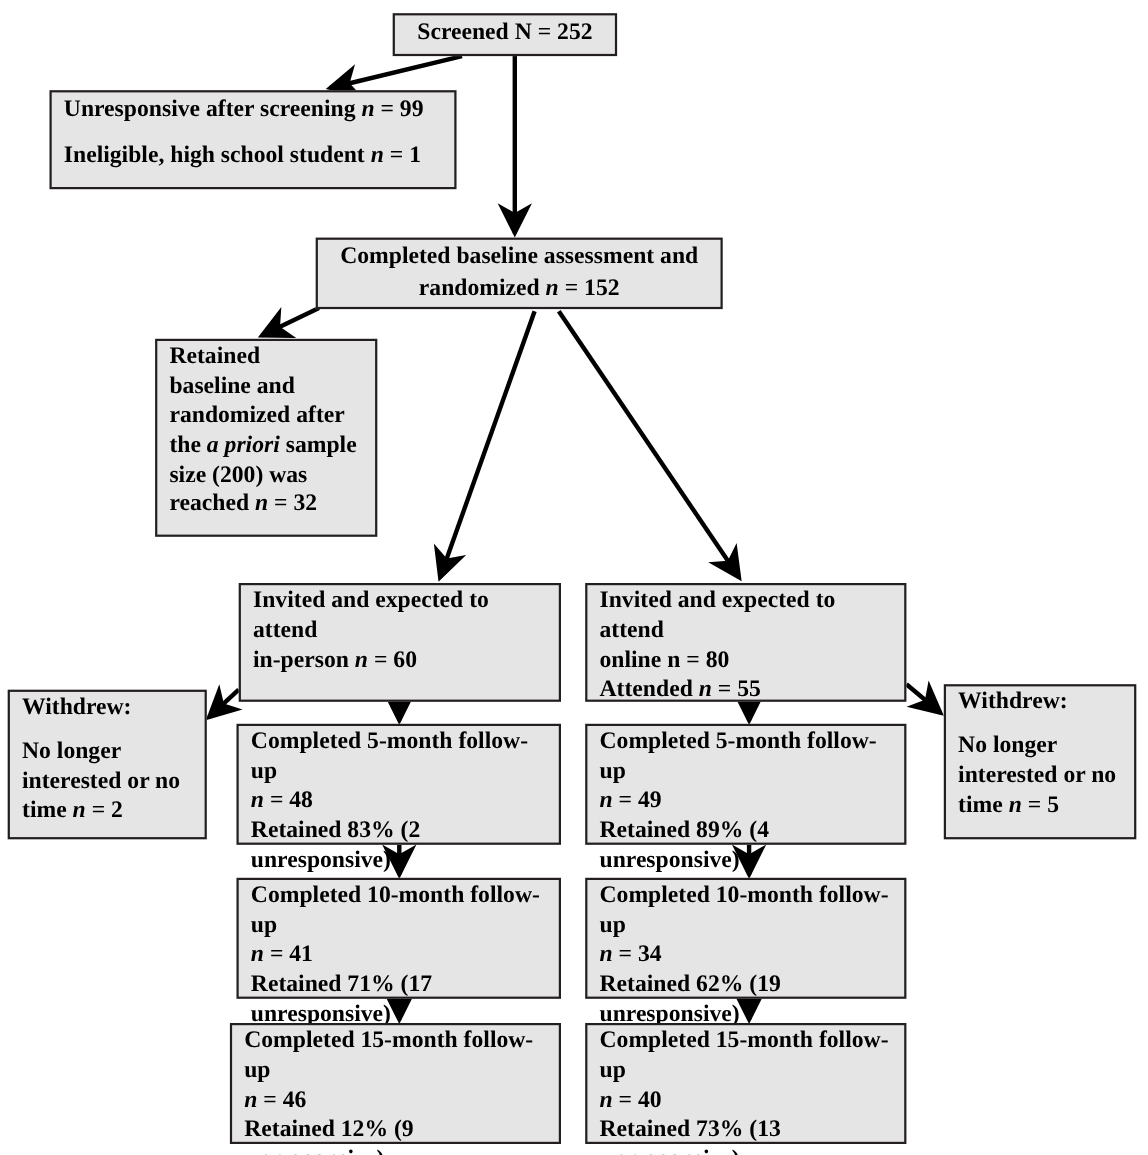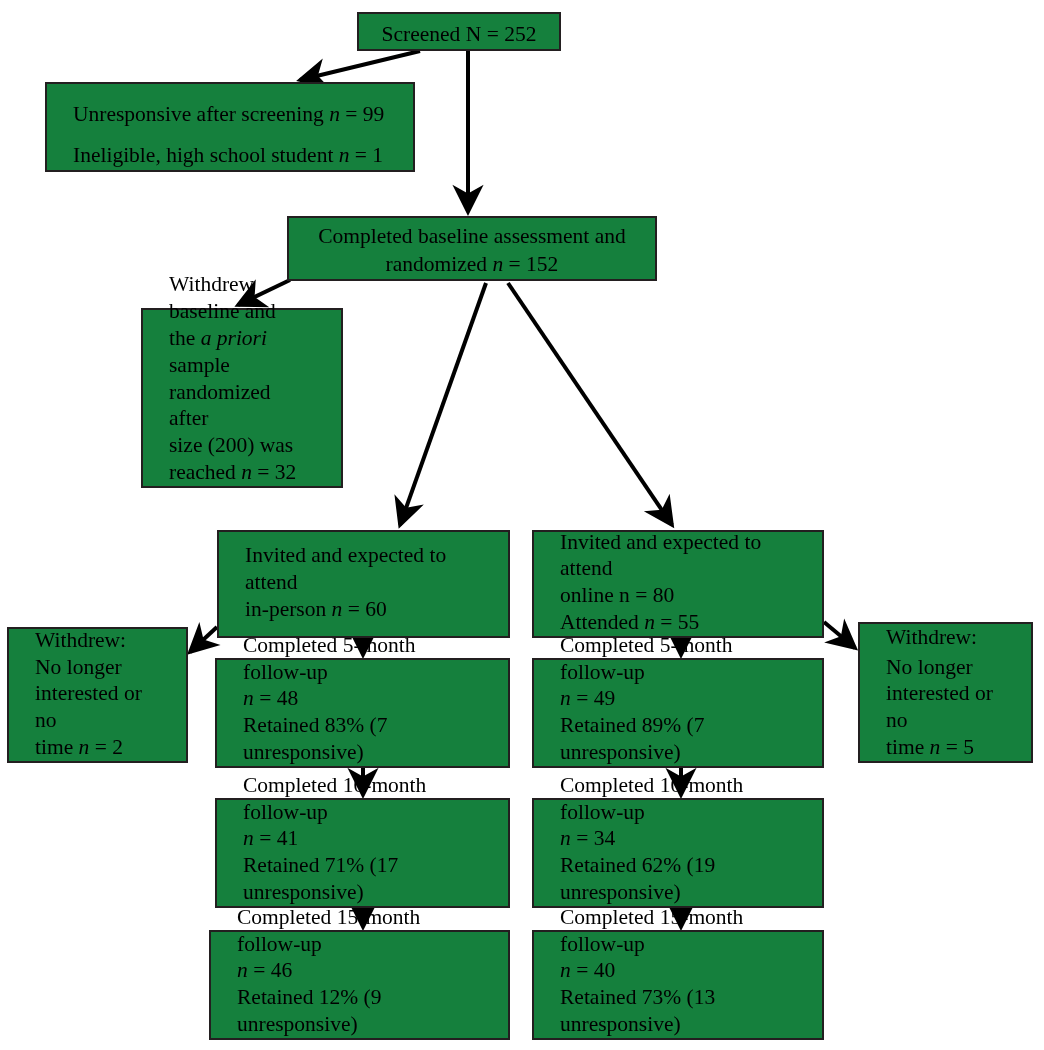--- a/index.html
+++ b/index.html
@@ -21,29 +21,30 @@
     left: 0;
     top: 0;
     width: 1044px;
     height: 1050px;
     pointer-events: none;
   }
   .node {
     position: absolute;
     box-sizing: border-box;
     border: 2px solid #231f20;
-    background: #15803d;
+    background: #e5e5e5;
     display: flex;
     flex-direction: column;
-    justify-content: flex-end;
+    justify-content: flex-start;
     font-size: 21.5px;
     line-height: 1.33;
+    font-weight: bold;
   }
   .node .pad {
-    padding: 0 26px;
+    padding: 0 11px;
   }
   .node.center { text-align: center; }
   .node.center .pad { padding: 0 8px; }
   .line { display: block; }
   .gap { height: 13px; }
   .tight { line-height: 1.25; }
   i { font-style: italic; }
 
   
   #node-screened        { left: 357px; top: 12px;  width: 204px; height: 39px; }
@@ -112,24 +113,24 @@
 
   <div class="node center" id="node-randomized">
     <div class="pad">
         <div class="line">Completed baseline assessment and</div>
         <div class="line">randomized <i>n</i> = 152</div>
       </div>
   </div>
 
   <div class="node" id="node-late-enrolled">
     <div class="pad tight">
-        <div class="line">Withdrew</div>
+        <div class="line">Retained</div>
         <div class="line">baseline and</div>
+        <div class="line">randomized after</div>
         <div class="line">the <i>a priori</i> sample</div>
-        <div class="line">randomized after</div>
         <div class="line">size (200) was</div>
         <div class="line">reached <i>n</i> = 32</div>
       </div>
   </div>
 
   <div class="node" id="node-inperson">
     <div class="pad tight">
         <div class="line">Invited and expected to attend</div>
         <div class="line">in-person <i>n</i> = 60</div>
       </div>
@@ -171,32 +172,32 @@
       </div>
   </div>
 
   <div class="node" id="node-ip-5mo">
     <div class="pad tight">
         <div class="line">Completed 5-month follow-up</div>
         <div class="line"><i>n</i> = 48</div>
       </div>
     <div class="gap"></div>
     <div class="pad tight">
-        <div class="line">Retained 83% (7 unresponsive)</div>
+        <div class="line">Retained 83% (2 unresponsive)</div>
       </div>
   </div>
 
   <div class="node" id="node-on-5mo">
     <div class="pad tight">
         <div class="line">Completed 5-month follow-up</div>
         <div class="line"><i>n</i> = 49</div>
       </div>
     <div class="gap"></div>
     <div class="pad tight">
-        <div class="line">Retained 89% (7 unresponsive)</div>
+        <div class="line">Retained 89% (4 unresponsive)</div>
       </div>
   </div>
 
   <div class="node" id="node-ip-10mo">
     <div class="pad tight">
         <div class="line">Completed 10-month follow-up</div>
         <div class="line"><i>n</i> = 41</div>
       </div>
     <div class="gap"></div>
     <div class="pad tight">

